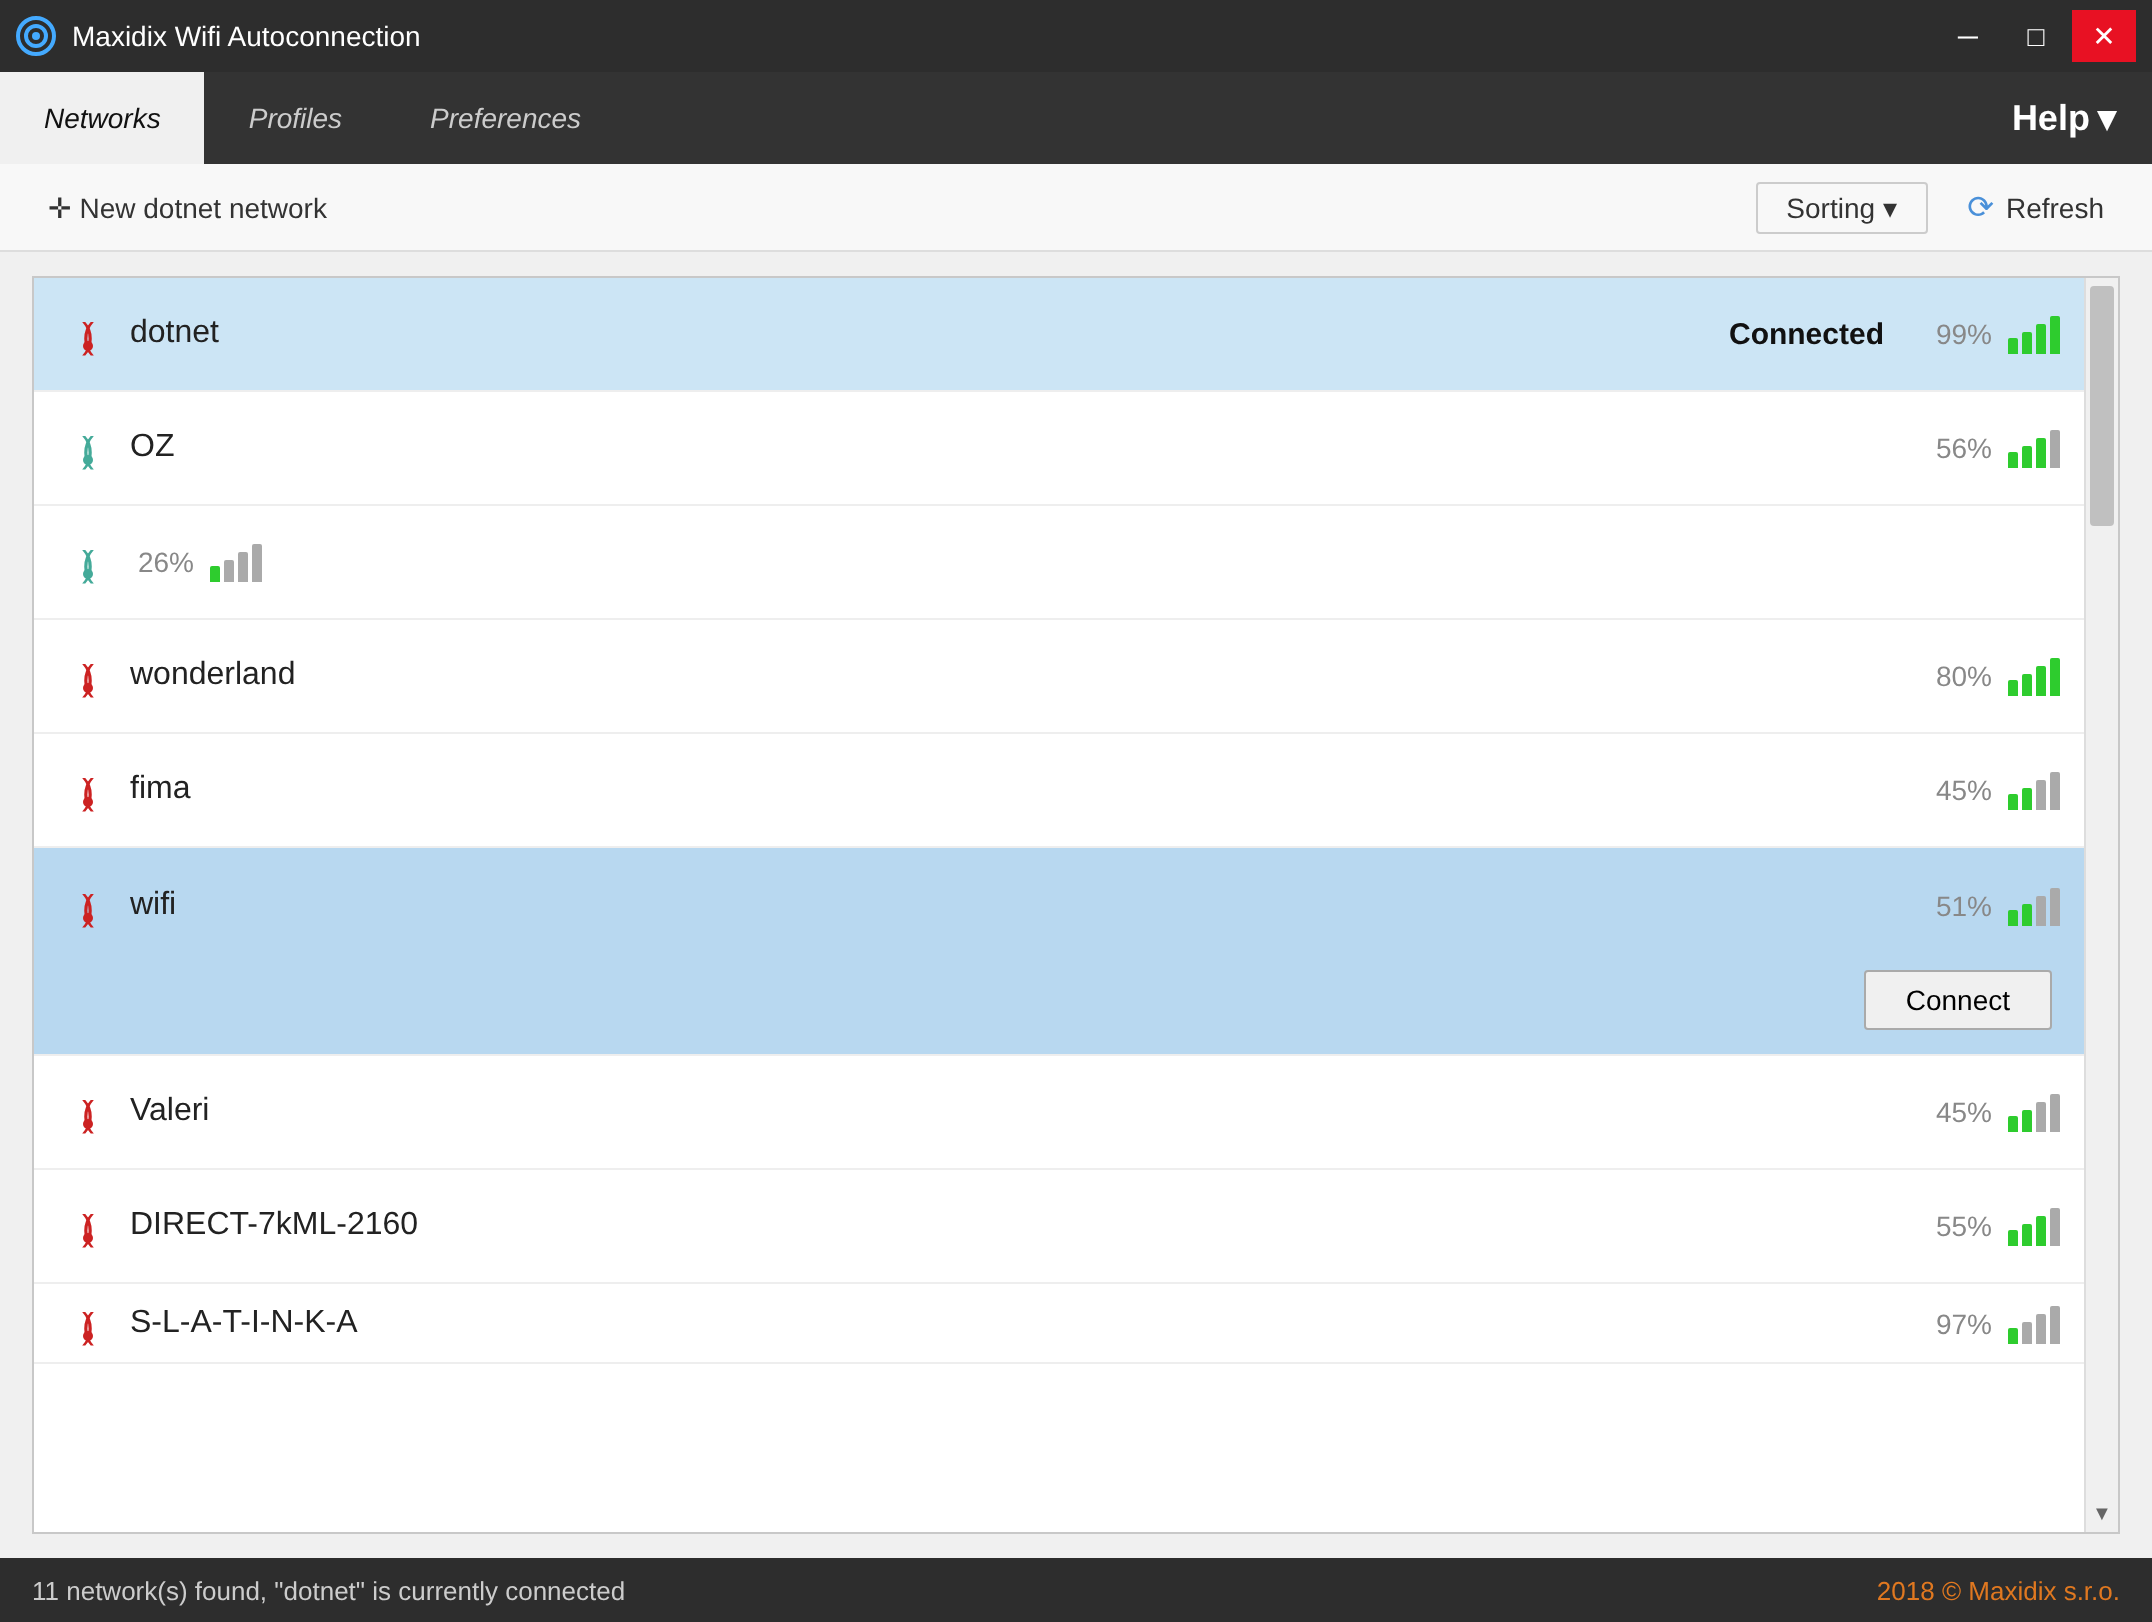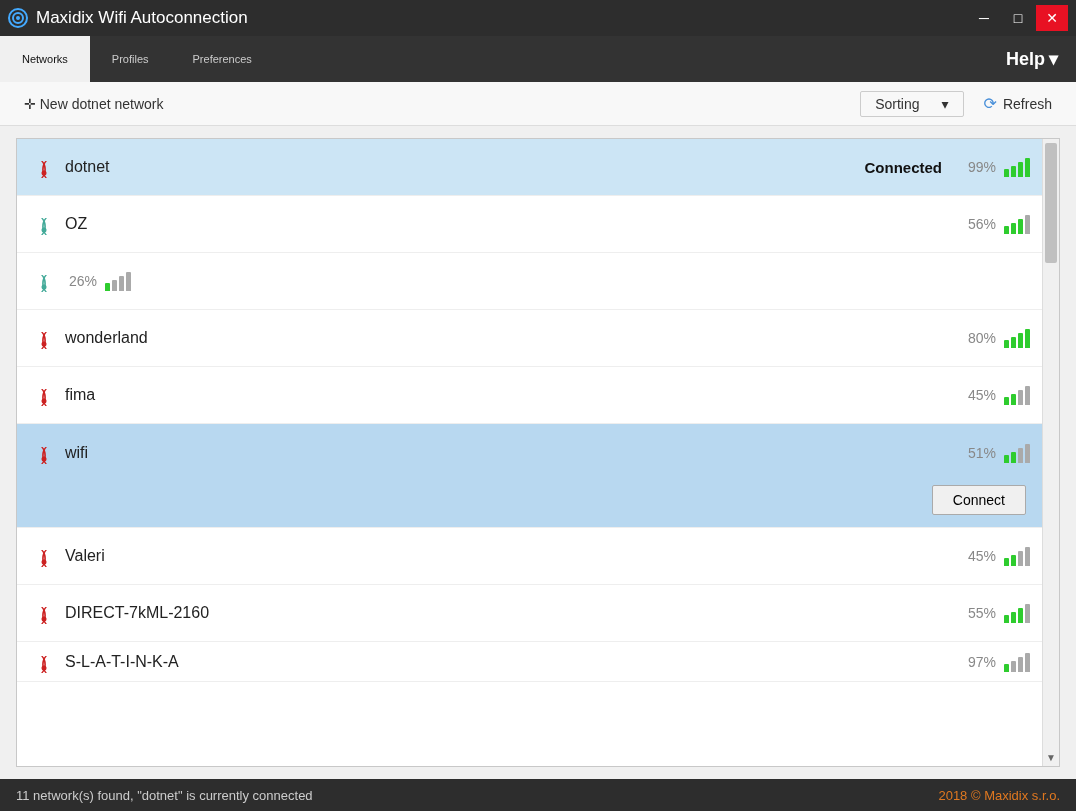--- a/index.html
+++ b/index.html
@@ -27,21 +27,21 @@
       display: flex;
       align-items: center;
       gap: 8px;
     }
     .title-bar-icon {
       width: 20px;
       height: 20px;
     }
     .title-bar-title {
       color: #ffffff;
-      font-size: 17px;
+      font-size: 14px;
     }
     .title-bar-controls {
       display: flex;
       align-items: center;
       gap: 2px;
     }
     .title-btn {
       width: 32px;
       height: 26px;
       border: none;
@@ -63,24 +63,25 @@
       align-items: center;
       flex-shrink: 0;
       padding: 0 0;
     }
     .menu-tab {
       height: 100%;
       padding: 0 22px;
       display: flex;
       align-items: center;
       color: #cccccc;
-      font-size: 11px;
+      font-size: 14px;
       cursor: pointer;
       border: none;
       background: transparent;
+      font-style: italic;
     }
     .menu-tab.active {
       background: #f0f0f0;
       color: #111111;
       font-weight: normal;
     }
     .menu-right {
       margin-left: auto;
       display: flex;
       align-items: center;
@@ -132,21 +133,21 @@
     }
     .sorting-btn {
       background: transparent;
       border: 1px solid #ccc;
       color: #333;
       font-size: 14px;
       cursor: pointer;
       padding: 4px 14px;
       display: flex;
       align-items: center;
-      gap: 22px;
+      gap: 4px;
       border-radius: 2px;
     }
     .refresh-btn {
       background: transparent;
       border: none;
       color: #333;
       font-size: 14px;
       cursor: pointer;
       display: flex;
       align-items: center;

